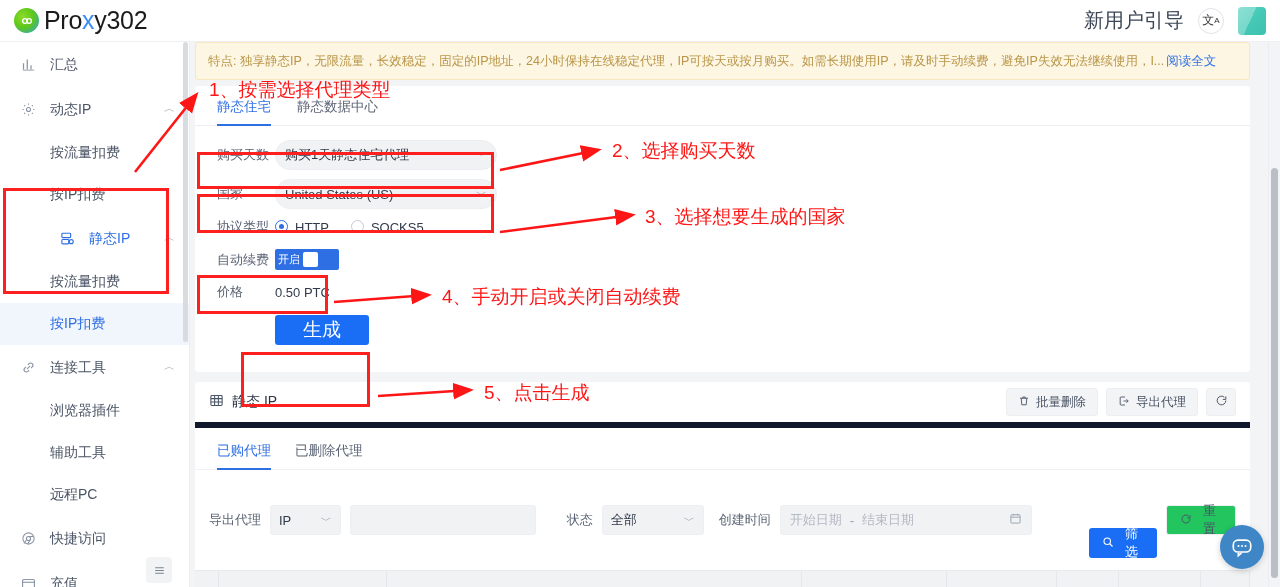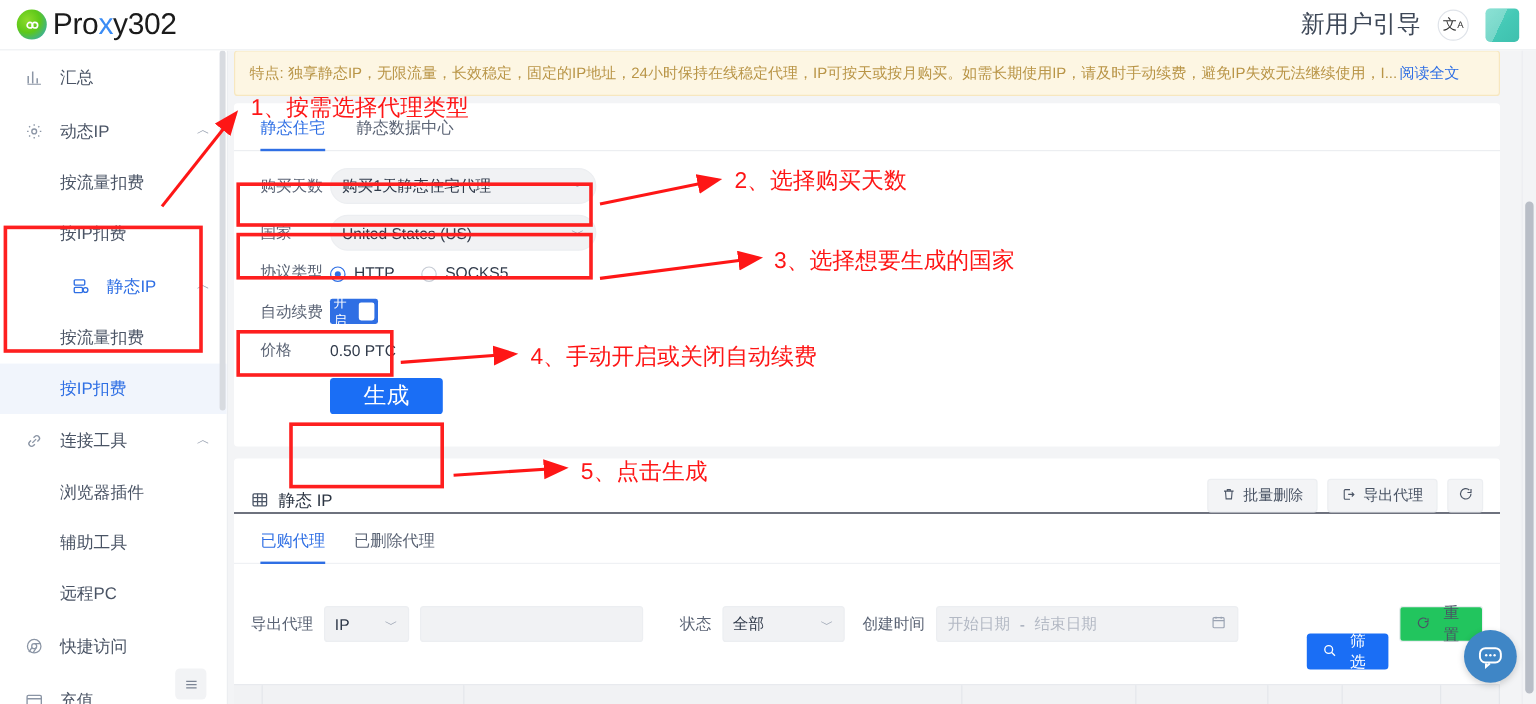--- a/index.html
+++ b/index.html
@@ -99,48 +99,48 @@
   .form-label {
     width: 58px; font-size: 13px; color: #5b6475; flex: 0 0 58px;
   }
   .select-box {
     width: 222px; height: 30px; background: #f1f2f4; border: 1px solid #eceef1;
     border-radius: 15px; display: flex; align-items: center; padding: 0 9px;
     font-size: 13px; color: #303a4a; cursor: pointer;
   }
   .select-box .chev { margin-left: auto; color: #9aa3b2; font-size: 11px; }
   .radio-group { display: flex; align-items: center; gap: 22px; }
-  .radio { display: flex; align-items: flex-end; gap: 7px; font-size: 13px; color: #303a4a; cursor: pointer; }
+  .radio { display: flex; align-items: flex-start; gap: 7px; font-size: 13px; color: #303a4a; cursor: pointer; }
   .radio .dot {
     width: 13px; height: 13px; border-radius: 50%; border: 1px solid #c7ccd5; background: #fff;
     display: flex; align-items: center; justify-content: center;
   }
   .radio.on .dot { border-color: #2f6fe4; }
   .radio.on .dot:after {
     content: ""; width: 5px; height: 5px; border-radius: 50%; background: #2f6fe4;
   }
   .switch {
-    width: 40px; height: 21px; background: #2f6fe4; border-radius: 2px;
+    width: 64px; height: 21px; background: #2f6fe4; border-radius: 2px;
     display: flex; align-items: center; justify-content: flex-start;
     padding: 0 3px; cursor: pointer; position: relative;
   }
   .switch .s-label { font-size: 11px; color: #fff; margin-right: 3px; }
   .switch .knob { width: 15px; height: 15px; background: #fff; border-radius: 2px; }
   .price-val { font-size: 13px; color: #303a4a; }
   .gen-btn {
     width: 94px; height: 30px; background: #1a6ef5; color: #fff; border: none;
     border-radius: 3px; font-size: 19px; cursor: pointer;
     font-family: "Liberation Sans", sans-serif;
   }
 
   
   .list-card { margin: 10px 0 0 5px; width: 1055px; background: #fff; border-radius: 3px; }
   .list-head {
-    height: 46px; display: flex; align-items: flex-end; padding: 0 14px;
-    border-bottom: 1px solid #0f172a;
+    height: 46px; display: flex; align-items: center; padding: 0 14px;
+    border-bottom: 6px solid #0f172a;
   }
   .list-title { display: flex; align-items: center; gap: 8px; font-size: 14px; color: #2b3442; }
   .head-actions { margin-left: auto; display: flex; align-items: center; gap: 8px; }
   .hbtn {
     height: 28px; padding: 0 11px; background: #f3f4f6; border: 1px solid #eceef1;
     border-radius: 3px; font-size: 12.5px; color: #4a5465;
     display: flex; align-items: center; gap: 6px; cursor: pointer;
   }
   .hbtn.icon-only { padding: 0; width: 30px; justify-content: center; }
   .list-tabs { display: flex; gap: 24px; padding: 14px 22px 0 22px; border-bottom: 1px solid #eff1f4; }

